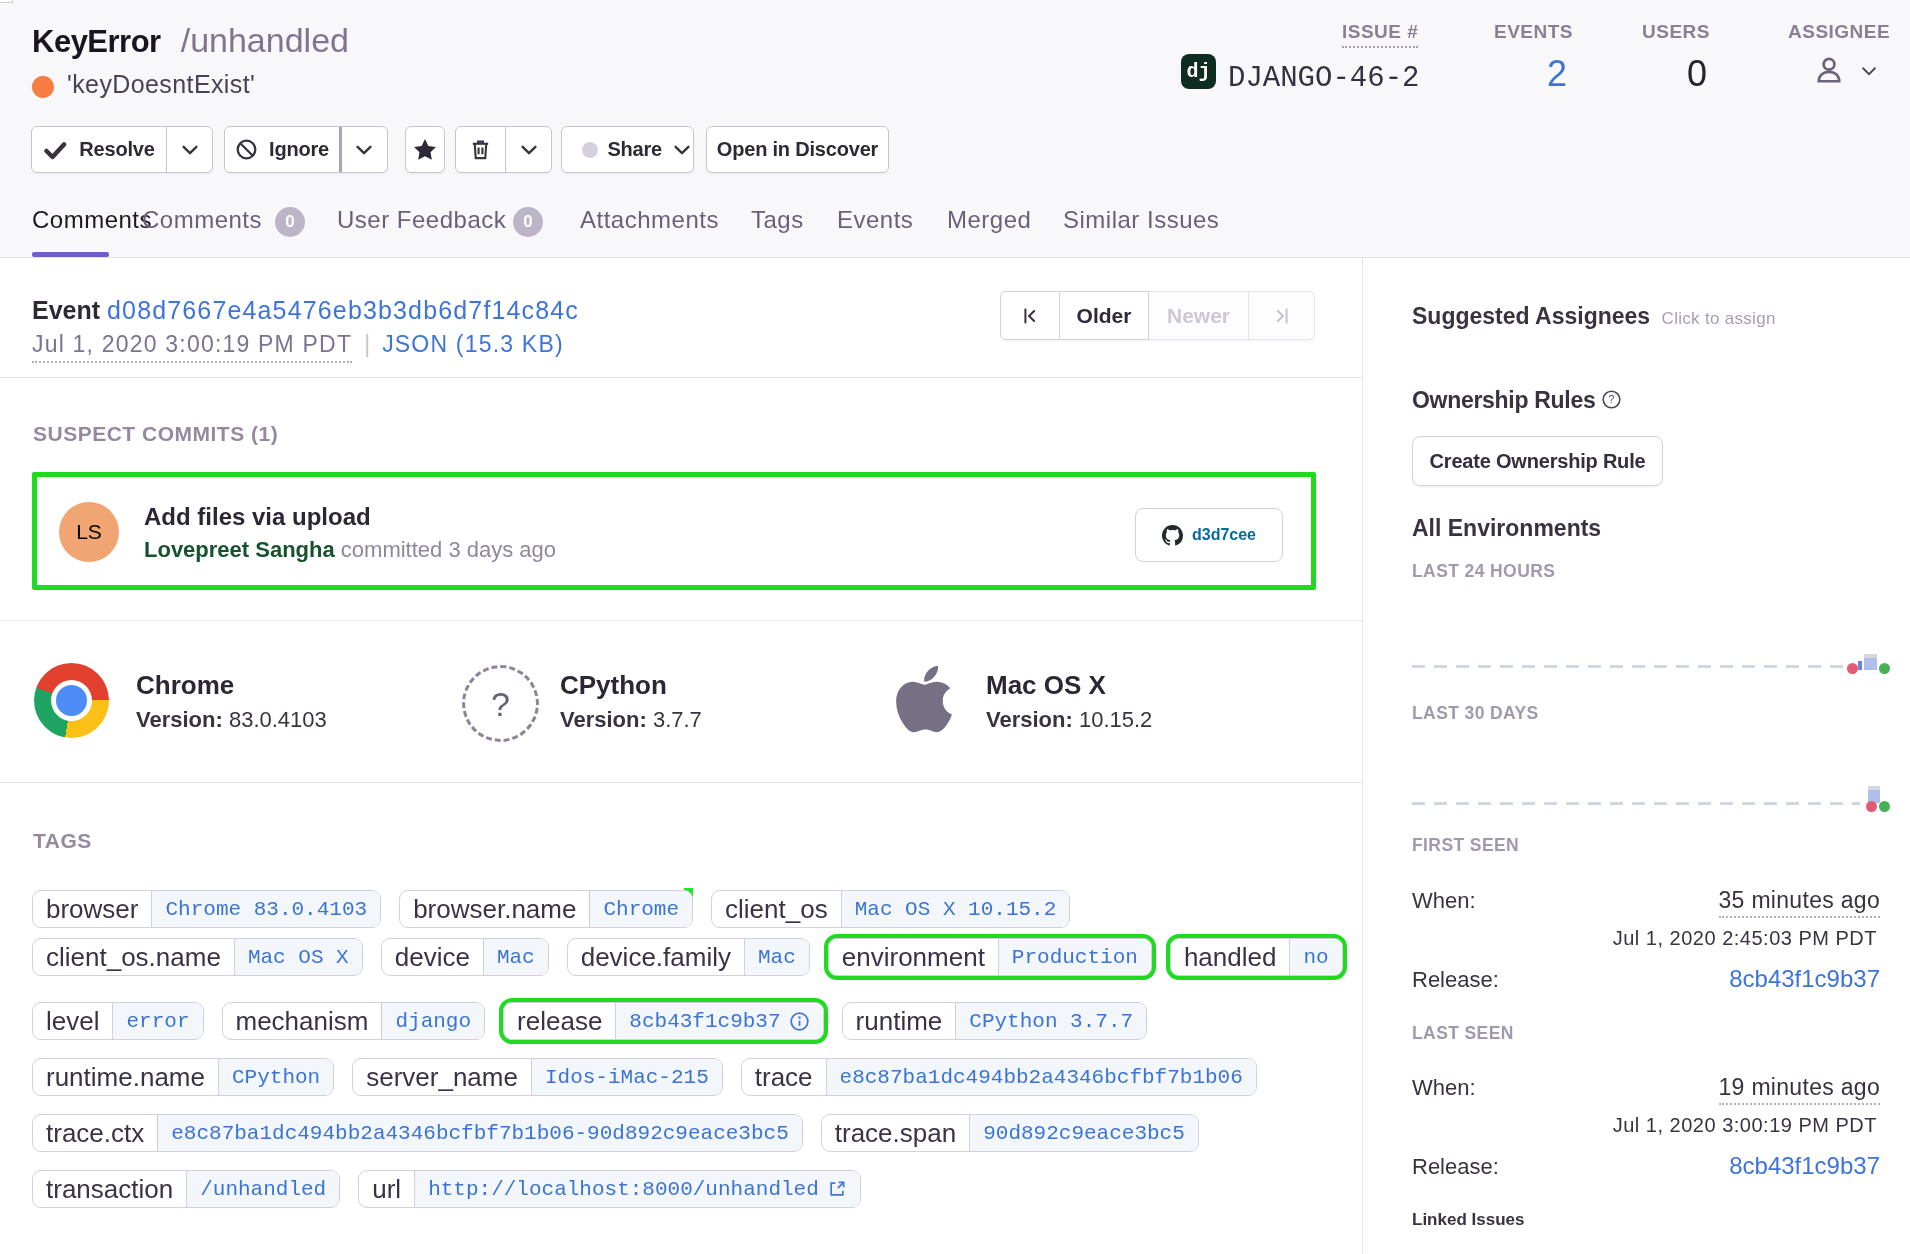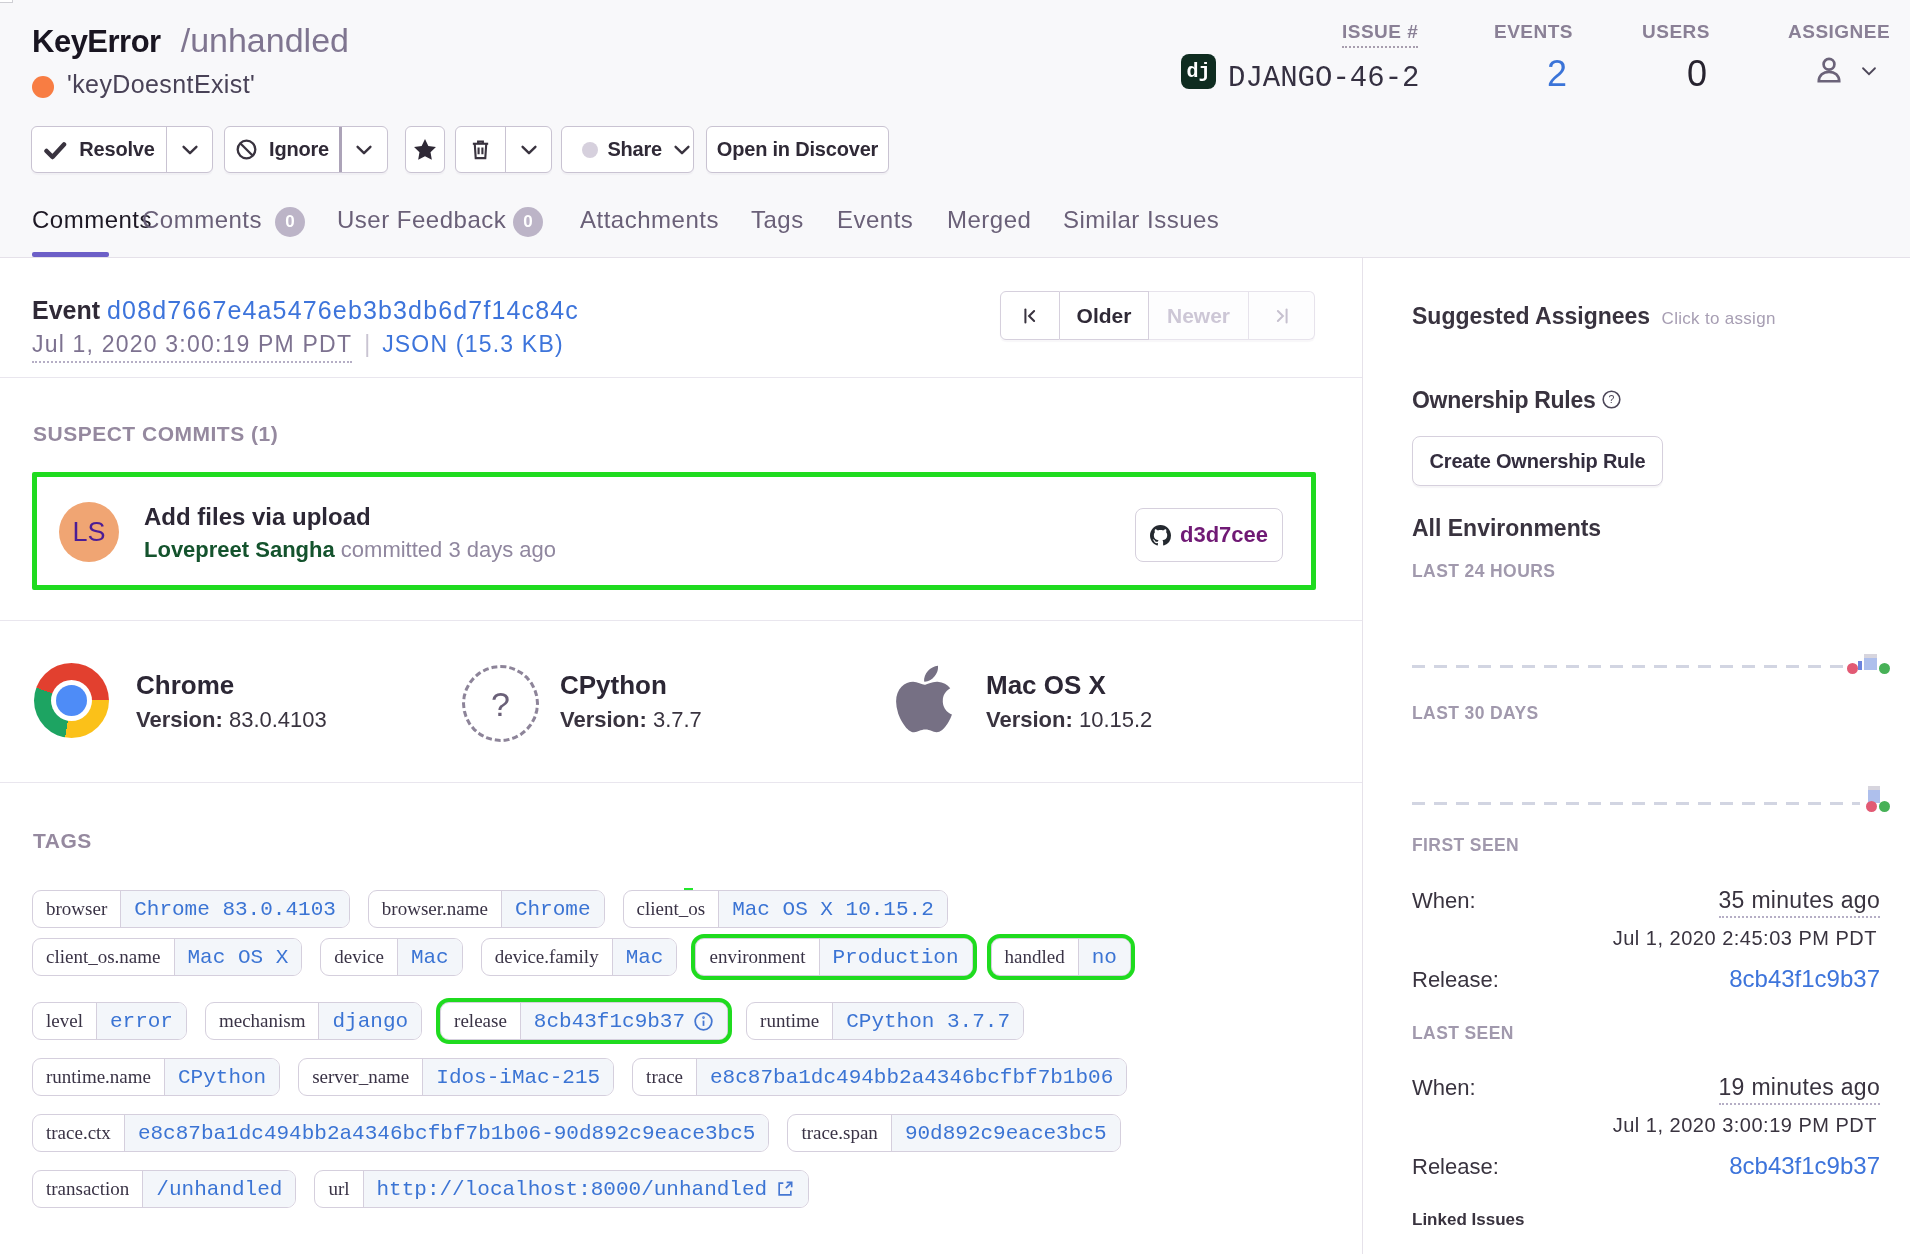--- a/index.html
+++ b/index.html
@@ -24,21 +24,21 @@
 .sect-line { position:absolute; left:0; width:1362px; height:1px; background:#e9e6ee; }
 .shead { position:absolute; font-size:21px; font-weight:bold; color:#95899f; letter-spacing:0.5px; }
 .link { color:#3d74db; text-decoration:none; }
 .sidebar { position:absolute; left:1362px; top:258px; width:548px; height:996px; background:#fff; border-left:1px solid #e6e2ea; }
 .sideh { position:absolute; font-size:23px; font-weight:bold; color:#39333f; }
 .sslabel { position:absolute; font-size:17.5px; font-weight:bold; color:#a199ad; letter-spacing:0.4px; }
 .srow { position:absolute; font-size:22px; color:#39333f; }
 .srow-r { position:absolute; text-align:right; font-size:22px; color:#39333f; }
 .pill-row { position:absolute; left:32px; display:flex; gap:18px; }
 .pill { display:flex; align-items:stretch; height:38px; border:1px solid #d5cfdd; border-radius:9px; background:#fff; }
-.pill .k { display:flex; align-items:center; padding:0 13px; font-size:19px; color:#3a3346;font-family:Liberation Serif, serif; }
+.pill .k { display:flex; align-items:center; padding:0 13px; font-size:26px; color:#3a3346; }
 .pill .v { display:flex; align-items:center; gap:8px; padding:0 13px; border-left:1px solid #d5cfdd; font-family:"Liberation Mono", monospace; font-size:21px; color:#3b74d4; background:#f3f6fa; border-radius:0 8px 8px 0; }
 .pill.hl { outline:4px solid #1fdb1f; }
 </style>
 </head>
 <body>
 <div class="hdr">
   <div class="title">KeyError<span class="path">/unhandled</span></div>
   <div class="dot"></div>
   <div class="sub">'keyDoesntExist'</div>
 
@@ -149,28 +149,28 @@
       <svg width="22" height="22" viewBox="0 0 24 24" fill="none" stroke="#c6c0cf" stroke-width="2.2" stroke-linecap="round">
           <path d="M17 5v14"></path>
           <path d="M7.5 6.5L13 12l-5.5 5.5"></path>
         </svg>
     </div>
   </div>
   <div class="sect-line" style="top:119px;"></div>
 
   <div class="shead" style="left:33px; top:164px;">SUSPECT COMMITS (1)</div>
   <div class="abs" style="left:32px; top:214px; width:1284px; height:118px; border:5px solid #1fdb1f; border-radius:2px; background:#fff;"></div>
-  <div class="abs" style="left:59px; top:244px; width:60px; height:60px; border-radius:50%; background:#f0a573; color:#4c1d95; font-size:27px; text-align:center; line-height:60px;">LS</div>
+  <div class="abs" style="left:59px; top:244px; width:60px; height:60px; border-radius:50%; background:#f0a573; color:#000000; font-size:21px; text-align:center; line-height:60px;">LS</div>
   <div class="abs" style="left:144px; top:245px; font-size:24px; font-weight:bold; color:#2c2735;">Add files via upload</div>
   <div class="abs" style="left:144px; top:279px; font-size:22px; color:#90879f;"><span style="color:#14532d; font-weight:bold;">Lovepreet Sangha</span> committed 3 days ago</div>
   <div class="abs" style="left:1135px; top:250px; width:148px; height:54px; border:1px solid #d6d0dd; border-radius:8px; background:#fff; display:flex; align-items:center; justify-content:center; gap:9px;">
     <svg width="21" height="21" viewBox="0 0 16 16" fill="#24292f">
         <path d="M8 0C3.58 0 0 3.58 0 8c0 3.54 2.29 6.53 5.47 7.59.4.07.55-.17.55-.38 0-.19-.01-.82-.01-1.49-2.01.37-2.53-.49-2.69-.94-.09-.23-.48-.94-.82-1.13-.28-.15-.68-.52-.01-.53.63-.01 1.08.58 1.23.82.72 1.21 1.87.87 2.33.66.07-.52.28-.87.51-1.07-1.78-.2-3.64-.89-3.64-3.95 0-.87.31-1.59.82-2.15-.08-.2-.36-1.02.08-2.12 0 0 .67-.21 2.2.82.64-.18 1.32-.27 2-.27s1.36.09 2 .27c1.53-1.04 2.2-.82 2.2-.82.44 1.1.16 1.92.08 2.12.51.56.82 1.27.82 2.15 0 3.07-1.87 3.75-3.65 3.95.29.25.54.73.54 1.48 0 1.07-.01 1.93-.01 2.2 0 .21.15.46.55.38A8.01 8.01 0 0 0 16 8c0-4.42-3.58-8-8-8z"></path>
       </svg>
-    <span style="font-size:22px; font-weight:bold; color:#701a75;">d3d7cee</span>
+    <span style="font-size:16px; font-weight:bold; color:#0369a1;">d3d7cee</span>
   </div>
   <div class="sect-line" style="top:362px;"></div>
 
   <div class="abs" style="left:34px; top:405px; width:75px; height:75px; border-radius:50%; background:conic-gradient(from 90deg, #fbc119 0deg 100deg, #1da462 100deg 200deg, #e2402f 200deg 360deg);"></div>
   <div class="abs" style="left:51px; top:422px; width:41px; height:41px; border-radius:50%; background:#fff;"></div>
   <div class="abs" style="left:56px; top:427px; width:31px; height:31px; border-radius:50%; background:#4e8cf7;"></div>
   <div class="abs" style="left:136px; top:412px; font-size:26px; font-weight:bold; color:#2c2735;">Chrome</div>
   <div class="abs" style="left:136px; top:449px; font-size:22px; color:#39333f;"><span class="b">Version:</span> 83.0.4103</div>
 
   <div class="abs" style="left:462px; top:407px; width:77px; height:77px; border:3px dashed #8d8499; border-radius:50%; color:#6a6078; font-size:34px; text-align:center; line-height:72px;">?</div>

